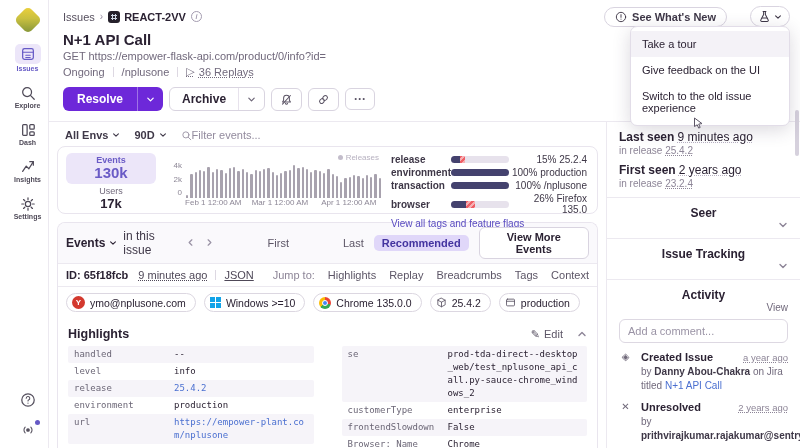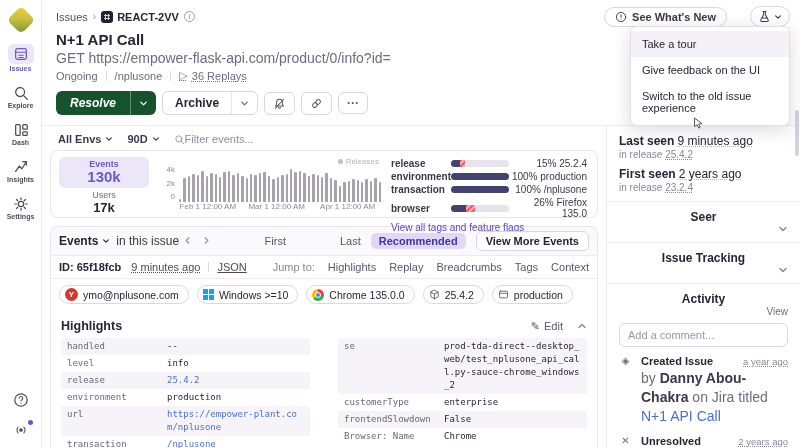--- a/index.html
+++ b/index.html
@@ -1,18 +1,18 @@
 <!DOCTYPE html>
 <html><head>
 <meta charset="utf-8">
 <style>
   * { margin:0; padding:0; box-sizing:border-box; }
   html,body { width:800px; height:448px; overflow:hidden; background:#fff;
     font-family:"Liberation Sans", sans-serif; color:#2b2233; }
-  .app { display:flex; height:448px; position:relative; }
+  .app { display:flex; height:448px; position:relative;margin-left:7px; }
 
   
   .sidenav { width:42px; border-right:1px solid #ece9f0; display:flex; flex-direction:column;
     align-items:center; padding:8px 0 6px; flex-shrink:0; background:#fff; }
   .logo { width:20px; height:20px; border-radius:5px; transform:rotate(45deg);
     background:linear-gradient(135deg,#f0d23c 0%,#c9c040 45%,#7e9138 100%); margin:2px 0 14px; }
   .snav { margin-bottom:13px; text-align:center; color:#4f4a58; font-size:7px; font-weight:bold; cursor:pointer; }
   .snav .ic { display:flex; justify-content:center; margin-bottom:1px; }
   .snav.sel { color:#6559c5; }
   .snav.sel .ic { background:#ece6f9; border-radius:5px; padding:2px 5px; }
@@ -32,27 +32,27 @@
      radial-gradient(circle,#cfd6e4 1px,transparent 1.2px) 0 0/3px 3px; }
   .crumb-proj { font-weight:bold; color:#2b2233; display:flex; align-items:center; }
   .info-c { width:11px; height:11px; border-radius:50%; border:1px solid #a49cb0; color:#a49cb0;
     font-size:7px; display:inline-flex; align-items:center; justify-content:center; margin-left:5px; font-style:italic; font-weight:bold; }
   .hd-actions { margin-left:auto; display:flex; align-items:center; gap:23px; }
   .pill-btn { display:flex; align-items:center; gap:5px; border:1px solid #d9d4e0; border-radius:14px;
     padding:3px 10px; font-size:11px; font-weight:bold; color:#3e3747; background:#fff; cursor:pointer; }
   .lab-btn { display:flex; align-items:center; gap:3px; border:1px solid #d9d4e0; border-radius:14px;
     padding:3px 7px; background:#fff; cursor:pointer; color:#3e3747; }
   .page-title { font-size:15px; font-weight:bold; margin-top:4px; }
-  .req-line { font-size:14px; color:#71697c; margin-top:2px; }
+  .req-line { font-size:11px; color:#71697c; margin-top:2px; }
   .meta-line { font-size:11px; color:#71697c; margin-top:3px; display:flex; align-items:center; }
   .meta-line .sep { width:1px; height:10px; background:#ddd8e2; margin:0 8px; }
   .replays { text-decoration:underline; text-decoration-style:dotted; display:flex; align-items:center; gap:4px; cursor:pointer; }
   .act-row { display:flex; align-items:center; gap:6px; margin:9px 0 10px; }
-  .btn-resolve { display:flex; align-items:stretch; background:#14532d; color:#fff; border-radius:6px;
-    font-size:12px; font-weight:bold; overflow:hidden; cursor:pointer;font-style:italic; }
+  .btn-resolve { display:flex; align-items:stretch; background:#6d28d9; color:#fff; border-radius:6px;
+    font-size:12px; font-weight:bold; overflow:hidden; cursor:pointer; }
   .btn-resolve .lab { padding:5px 14px; }
   .btn-resolve .dd { padding:5px 8px; border-left:1px solid rgba(255,255,255,.35); display:flex; align-items:center; }
   .btn-split { display:flex; align-items:stretch; background:#fff; border:1px solid #d9d4e0; border-radius:6px;
     font-size:12px; font-weight:bold; overflow:hidden; cursor:pointer; }
   .btn-split .lab { padding:4px 12px; }
   .btn-split .dd { padding:4px 8px; border-left:1px solid #e7e2ec; display:flex; align-items:center; color:#6f6879; }
   .ico-btn { border:1px solid #d9d4e0; background:#fff; border-radius:6px; padding:4px 8px; display:flex;
     align-items:center; color:#5c5566; cursor:pointer; font-size:12px; font-weight:bold; line-height:1; }
 
   
@@ -153,21 +153,21 @@
   .a-sec .view { margin-left:auto; font-weight:normal; font-size:10px; color:#71697c; cursor:pointer; }
   .cmt { margin-top:6px; border:1px solid #ddd8e2; border-radius:6px; padding:5px 8px; }
   .cmt input { border:none; outline:none; width:100%; font-size:11px; background:transparent; color:#2b2233; }
   .cmt input::placeholder { color:#9a93a5; }
   .timeline { margin-top:8px; position:relative; }
   .tl-item { position:relative; padding-left:22px; margin-bottom:9px; }
   .tl-ic { position:absolute; left:0; top:0; width:13px; text-align:center; color:#6f6879; font-size:10px; background:#fff; }
   .tl-head { display:flex; align-items:baseline; }
   .tl-title { font-weight:bold; font-size:11px; }
   .tl-time { margin-left:auto; font-size:9.5px; color:#8d8597; text-decoration:underline dotted; }
-  .tl-by { font-size:14px; color:#71697c; margin-top:2px; line-height:1.35; }
+  .tl-by { font-size:10px; color:#71697c; margin-top:2px; line-height:1.35; }
   .tl-by .auth { color:#3e3747; font-weight:bold; }
   .tl-by .jlink { color:#4a6fd0; cursor:pointer; }
   .scrollbar { position:absolute; right:1px; top:110px; width:4px; height:46px; background:#d6d1dd; border-radius:2px; }
 
   svg.st { fill:none; stroke:currentColor; stroke-width:1.4; stroke-linecap:round; stroke-linejoin:round; }
 </style>
 </head>
 <body>
 
 <div class="app">

